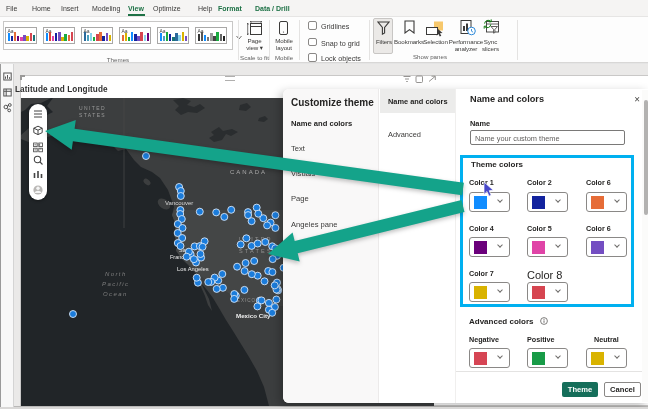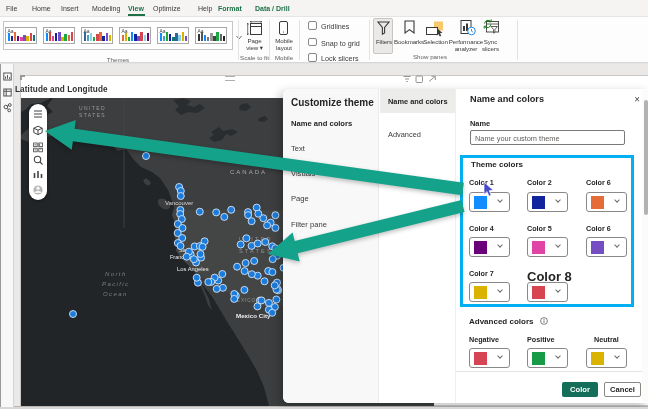--- a/index.html
+++ b/index.html
@@ -157,21 +157,21 @@
   <div class="rbtn" style="left:266px;top:37px;width:36px;line-height:1.15;">Mobile<br>layout</div>
   <div class="glabel" style="left:266px;top:54px;width:36px;">Mobile</div>
 
   <div class="gsep" style="left:299px;top:20px;height:40px;"></div>
 
   <div class="chk" style="left:308px;top:21px;"></div>
     <div class="chklbl" style="left:321px;top:22px;">Gridlines</div>
   <div class="chk" style="left:308px;top:37.5px;"></div>
     <div class="chklbl" style="left:321px;top:38.5px;">Snap to grid</div>
   <div class="chk" style="left:308px;top:53px;"></div>
-    <div class="chklbl" style="left:321px;top:54px;">Lock slicers</div>
+    <div class="chklbl" style="left:321px;top:54px;">Lock objects</div>
 
   <div class="gsep" style="left:369px;top:20px;height:40px;"></div>
 
   <div class="abs" style="left:373px;top:18px;width:20px;height:36px;background:#ebe9e7;border:1px solid #c8c6c4;border-radius:2px;"></div>
   <svg class="abs" style="left:377px;top:21px;" width="13" height="14" viewBox="0 0 13 14">
     <path d="M1 1 h11 l-4.4,5.4 v5.6 l-2.2,1.2 v-6.8 z" fill="none" stroke="#3b3a39" stroke-width="1.1"></path>
   </svg>
   <div class="rbtn" style="left:372px;top:38px;width:24px;">Filters</div>
 
   <svg class="abs" style="left:404px;top:20px;" width="11" height="14" viewBox="0 0 11 14">
@@ -399,21 +399,21 @@
   </svg>
 
   <div class="abs" style="left:283px;top:89px;width:365px;height:314px;background:#fff;border-radius:6px 0 0 6px;box-shadow:-3px 3px 10px rgba(0,0,0,0.25);"></div>
 
   <div class="abs" style="left:283px;top:89px;width:96px;height:314px;background:#f9f8f8;border-right:1px solid #eceaea;border-radius:6px 0 0 6px;"></div>
   <div class="abs" style="left:291px;top:97px;font-size:10px;font-weight:bold;color:#252423;">Customize theme</div>
   <div class="abs" style="left:291px;top:119px;font-size:7.6px;font-weight:bold;color:#252423;">Name and colors</div>
   <div class="abs" style="left:291px;top:144px;font-size:7.6px;color:#3b3a39;">Text</div>
   <div class="abs" style="left:291px;top:169px;font-size:7.6px;color:#3b3a39;">Visuals</div>
   <div class="abs" style="left:291px;top:194px;font-size:7.6px;color:#3b3a39;">Page</div>
-  <div class="abs" style="left:291px;top:220px;font-size:7.6px;color:#3b3a39;">Filter pane</div>
+  <div class="abs" style="left:291px;top:220px;font-size:7.6px;color:#3b3a39;">Angeles pane</div>
 
   <div class="abs" style="left:380px;top:89px;width:75px;height:24px;background:#ececeb;"></div>
   <div class="abs" style="left:388px;top:97px;font-size:7.4px;font-weight:bold;color:#252423;">Name and colors</div>
   <div class="abs" style="left:388px;top:130px;font-size:7.4px;color:#3b3a39;">Advanced</div>
   <div class="abs" style="left:455px;top:89px;width:1px;height:314px;background:#f0efee;"></div>
 
   <div class="abs" style="left:470px;top:94px;font-size:9.2px;font-weight:bold;color:#252423;">Name and colors</div>
   <div class="abs" style="left:634px;top:95px;font-size:7.5px;color:#454442;">✕</div>
   <div class="abs" style="left:470px;top:118.5px;font-size:7.4px;font-weight:bold;color:#252423;">Name</div>
   <div class="abs" style="left:470px;top:130px;width:155px;height:15px;background:#fff;border:1px solid #7a7978;border-radius:2px;"></div>
@@ -443,21 +443,21 @@
       <div class="abs" style="left:532px;top:240.5px;width:13px;height:13px;background:#E044A7;"></div>
       <div class="abs" style="left:556px;top:243px;width:4px;height:4px;border-right:1px solid #6e6c6a;border-bottom:1px solid #6e6c6a;transform:rotate(45deg);"></div>
       <div class="abs" style="left:586px;top:224px;font-size:7.2px;font-weight:bold;color:#252423;">Color 6</div>
       <div class="abs" style="left:586px;top:237px;width:41px;height:20px;background:#fff;border:1px solid #8a8886;border-radius:3px;"></div>
       <div class="abs" style="left:591px;top:240.5px;width:13px;height:13px;background:#744EC2;"></div>
       <div class="abs" style="left:615px;top:243px;width:4px;height:4px;border-right:1px solid #6e6c6a;border-bottom:1px solid #6e6c6a;transform:rotate(45deg);"></div>
       <div class="abs" style="left:469px;top:269px;font-size:7.2px;font-weight:bold;color:#252423;">Color 7</div>
       <div class="abs" style="left:469px;top:282px;width:41px;height:20px;background:#fff;border:1px solid #8a8886;border-radius:3px;"></div>
       <div class="abs" style="left:474px;top:285.5px;width:13px;height:13px;background:#D9B300;"></div>
       <div class="abs" style="left:498px;top:288px;width:4px;height:4px;border-right:1px solid #6e6c6a;border-bottom:1px solid #6e6c6a;transform:rotate(45deg);"></div>
-      <div class="abs" style="left:527px;top:269px;font-size:13px;font-weight:bold;color:#252423;">Color 8</div>
+      <div class="abs" style="left:527px;top:269px;font-size:11px;font-weight:normal;color:#252423;">Color 8</div>
       <div class="abs" style="left:527px;top:282px;width:41px;height:20px;background:#fff;border:1px solid #8a8886;border-radius:3px;"></div>
       <div class="abs" style="left:532px;top:285.5px;width:13px;height:13px;background:#D64550;"></div>
       <div class="abs" style="left:556px;top:288px;width:4px;height:4px;border-right:1px solid #6e6c6a;border-bottom:1px solid #6e6c6a;transform:rotate(45deg);"></div>
       <div class="abs" style="left:469px;top:335px;font-size:7.2px;font-weight:bold;color:#252423;">Negative</div>
       <div class="abs" style="left:469px;top:348px;width:41px;height:20px;background:#fff;border:1px solid #8a8886;border-radius:3px;"></div>
       <div class="abs" style="left:474px;top:351.5px;width:13px;height:13px;background:#D64554;"></div>
       <div class="abs" style="left:498px;top:354px;width:4px;height:4px;border-right:1px solid #6e6c6a;border-bottom:1px solid #6e6c6a;transform:rotate(45deg);"></div>
       <div class="abs" style="left:527px;top:335px;font-size:7.2px;font-weight:bold;color:#252423;">Positive</div>
       <div class="abs" style="left:527px;top:348px;width:41px;height:20px;background:#fff;border:1px solid #8a8886;border-radius:3px;"></div>
       <div class="abs" style="left:532px;top:351.5px;width:13px;height:13px;background:#189B47;"></div>
@@ -469,21 +469,21 @@
     </div>
 
   <div class="abs" style="left:469px;top:317px;font-size:8px;font-weight:bold;color:#252423;">Advanced colors</div>
   <svg class="abs" style="left:540px;top:317px;" width="8" height="8" viewBox="0 0 8 8">
     <circle cx="4" cy="4" r="3.4" fill="none" stroke="#605e5c" stroke-width="0.8"></circle>
     <line x1="4" y1="3.4" x2="4" y2="5.8" stroke="#605e5c" stroke-width="0.9"></line>
     <circle cx="4" cy="2.2" r="0.55" fill="#605e5c"></circle>
   </svg>
 
   <div class="abs" style="left:456px;top:371px;width:192px;height:1px;background:#e4e3e2;"></div>
-  <div class="abs" style="left:562px;top:382px;width:36px;height:15px;background:#156e5a;border-radius:2px;color:#fff;font-size:7.6px;font-weight:bold;text-align:center;line-height:15px;">Color</div>
+  <div class="abs" style="left:562px;top:382px;width:36px;height:15px;background:#156e5a;border-radius:2px;color:#fff;font-size:7.6px;font-weight:bold;text-align:center;line-height:15px;">Theme</div>
   <div class="abs" style="left:604px;top:382px;width:37px;height:15px;background:#fff;border:1px solid #8a8886;border-radius:2px;color:#252423;font-size:7.6px;font-weight:bold;text-align:center;line-height:13px;">Cancel</div>
 
   <div class="abs" style="left:642px;top:90px;width:6px;height:312px;background:#fbfbfa;"></div>
   <div class="abs" style="left:643.5px;top:100px;width:4px;height:115px;background:#b3b2b1;border-radius:2px;"></div>
 
   <div class="abs" style="left:0px;top:407px;width:648px;height:2px;background:#d9d8d7;"></div>
 
   <svg class="abs" style="left:0;top:0;pointer-events:none;" width="648" height="409" viewBox="0 0 648 409">
     <g fill="#14a38a" style="filter:drop-shadow(0 2px 2px rgba(0,0,0,0.25));">
       <polygon points="45.0,131.0 71.7,149.8 72.9,141.2 462.1,195.2 463.9,182.8 74.6,128.7 75.8,120.1"></polygon>

